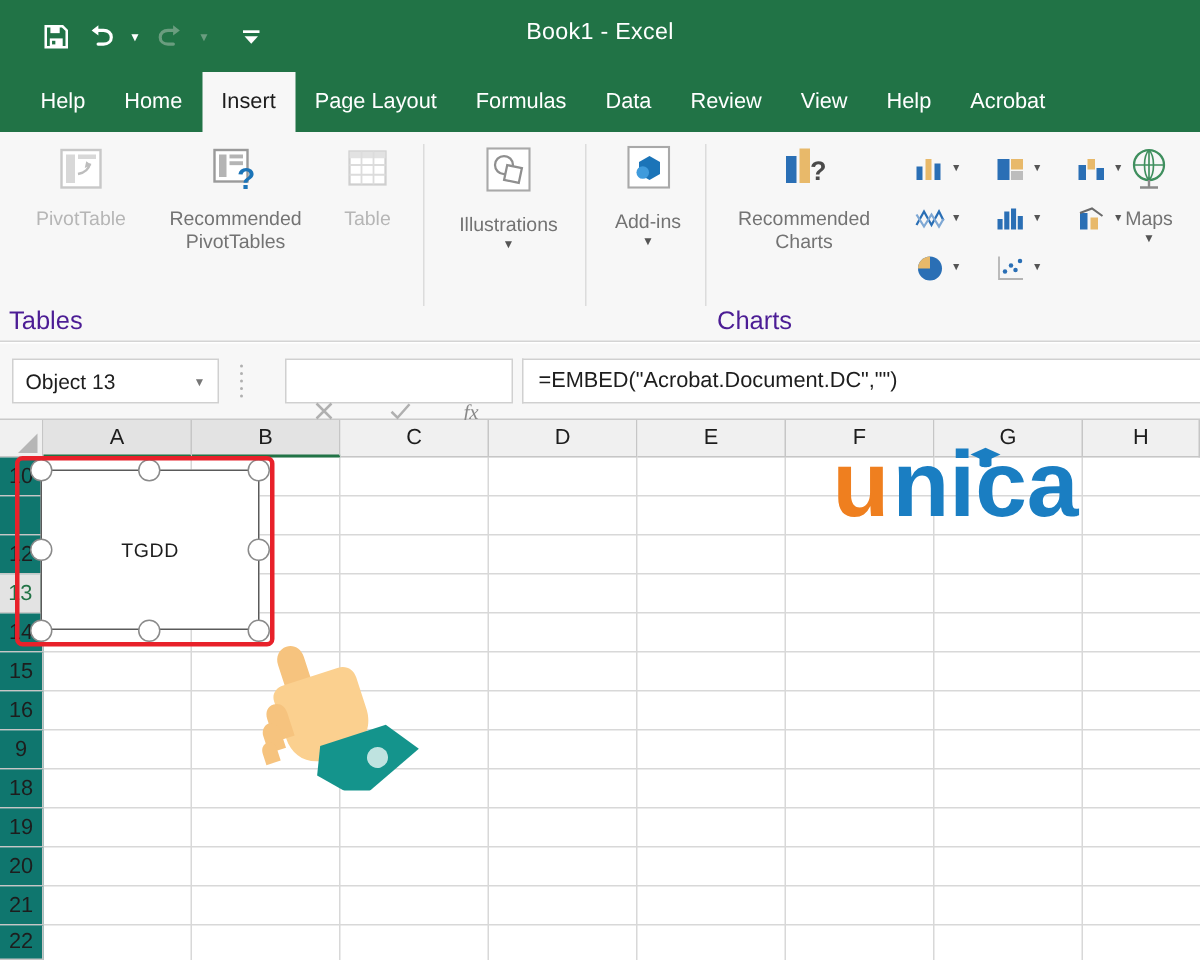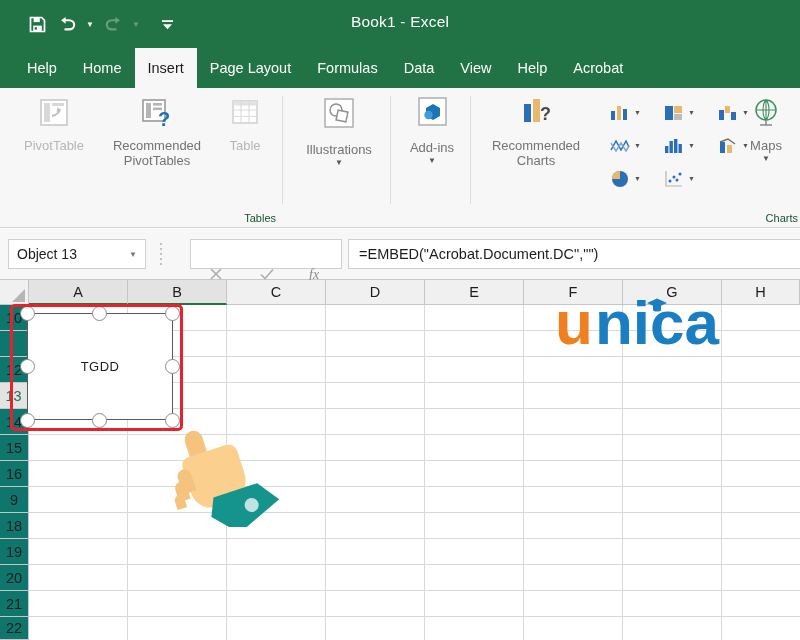--- a/index.html
+++ b/index.html
@@ -57,22 +57,22 @@
     border-bottom: 1px solid #d4d4d4;
   }
   .grp {
     position: absolute; top: 0; height: 139px;
     display: flex; flex-direction: column; align-items: center;
   }
   .grp-sep {
     position: absolute; top: 8px; width: 1px; height: 108px; background: #dcdcdc;
   }
   .grp-label {
-    position: absolute; bottom: 3px; width: 100%; text-align: right;
-    font-size: 11px; color: #14532d;
+    position: absolute; bottom: 3px; width: 100%; text-align: left;
+    font-size: 17px; color: #4c1d95;
   }
   .btn-big {
     display: flex; flex-direction: column; align-items: center;
     padding-top: 8px; width: 100%;
   }
   .btn-big .cap {
     font-size: 13px; color: #737373; text-align: center; line-height: 1.18;
     margin-top: 4px;
   }
   .btn-big.disabled .cap { color: #b6b6b6; }
@@ -208,20 +208,21 @@
     <div class="win-title">Book1  -  Excel</div>
   </div>
 
   <div class="tabstrip">
     <div class="tab">Help</div>
     <div class="tab">Home</div>
     <div class="tab active">Insert</div>
     <div class="tab">Page Layout</div>
     <div class="tab">Formulas</div>
     <div class="tab">Data</div>
+    <div class="tab">Review</div>
     <div class="tab">View</div>
     <div class="tab">Help</div>
     <div class="tab">Acrobat</div>
   </div>
 
   <div class="ribbon">
 
     <div class="grp" style="left:6px; width:96px;">
       <div class="btn-big disabled">
         <div class="icon-box">

